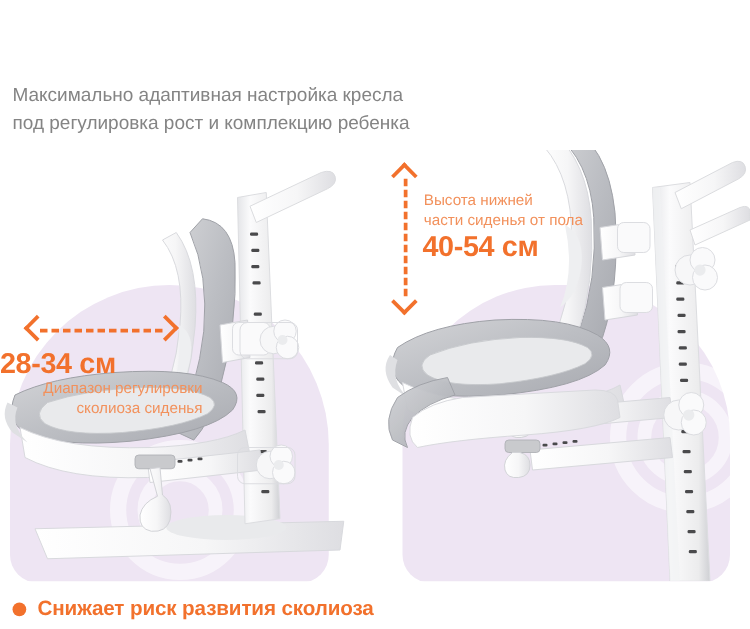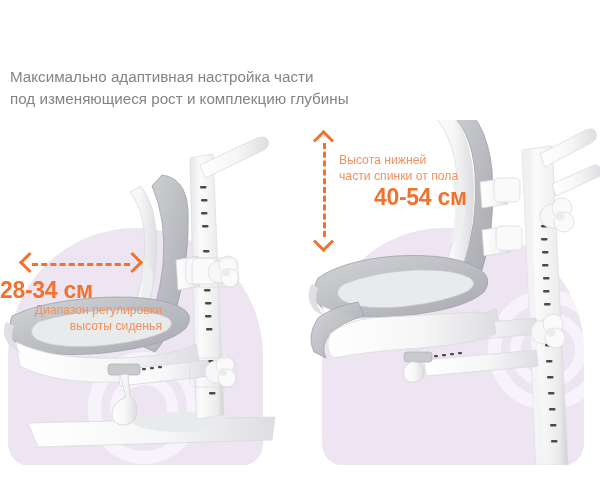--- a/index.html
+++ b/index.html
@@ -157,21 +157,20 @@
     color: #f2915c;
     font-weight: normal;
   }
   .right-value {
     position: absolute;
     left: 338px; top: 184px;
     font-size: 23px;
     font-weight: bold;
     color: #f2712c;
     letter-spacing: -0.3px;
-    margin-left: 36px;
   }
 
   
   .footer {
     position: absolute;
     left: 10px; top: 478px;
     display: flex;
     align-items: center;
     gap: 9px;
   }
@@ -189,22 +188,22 @@
     white-space: nowrap;
   }
 </style>
 </head>
 <body>
 
 <div class="page">
 
 
   <p class="subtitle">
-    <span>Максимально адаптивная настройка части</span><br>
-    <span>под изменяющиеся рост и комплекцию глубины</span>
+    <span>Максимально адаптивная настройка кресла</span><br>
+    <span>под регулировка рост и комплекцию ребенка</span>
   </p>
 
   <div class="panel panel-left">
 
     <div class="arch arch-left"></div>
     <div class="watermark wm-l1"></div>
     <div class="watermark wm-l2"></div>
 
     <svg class="chair" viewBox="0 0 292 345">
       <defs>
@@ -301,21 +300,21 @@
 
     <div class="h-arrow">
       <span class="head left"></span>
       <span class="shaft"></span>
       <span class="head right"></span>
     </div>
 
     <div class="left-value">28-34 см</div>
     <div class="left-caption">
       <span>Диапазон регулировки</span><br>
-      <span>высоты сиденья</span>
+      <span>сколиоза сиденья</span>
     </div>
   </div>
 
   <div class="panel panel-right">
 
     <div class="arch arch-right"></div>
     <div class="watermark wm-r1"></div>
     <div class="watermark wm-r2"></div>
 
     <svg class="chair" viewBox="0 0 300 345">
@@ -428,19 +427,23 @@
     </svg>
 
     <div class="v-arrow" style="left:12px; top:10px;">
       <span class="head up"></span>
       <span class="shaft"></span>
       <span class="head down"></span>
     </div>
 
     <div class="right-caption" style="left:39px; top:33px;">
       <span>Высота нижней</span><br>
-      <span>части спинки от пола</span>
+      <span>части сиденья от пола</span>
     </div>
     <div class="right-value" style="left:38px; top:64px;">40-54 см</div>
   </div>
 
+  <div class="footer">
+    <span class="dot"></span>
+    <span class="txt">Снижает риск развития сколиоза</span>
+  </div>
 
 </div>
 
 </body></html>

